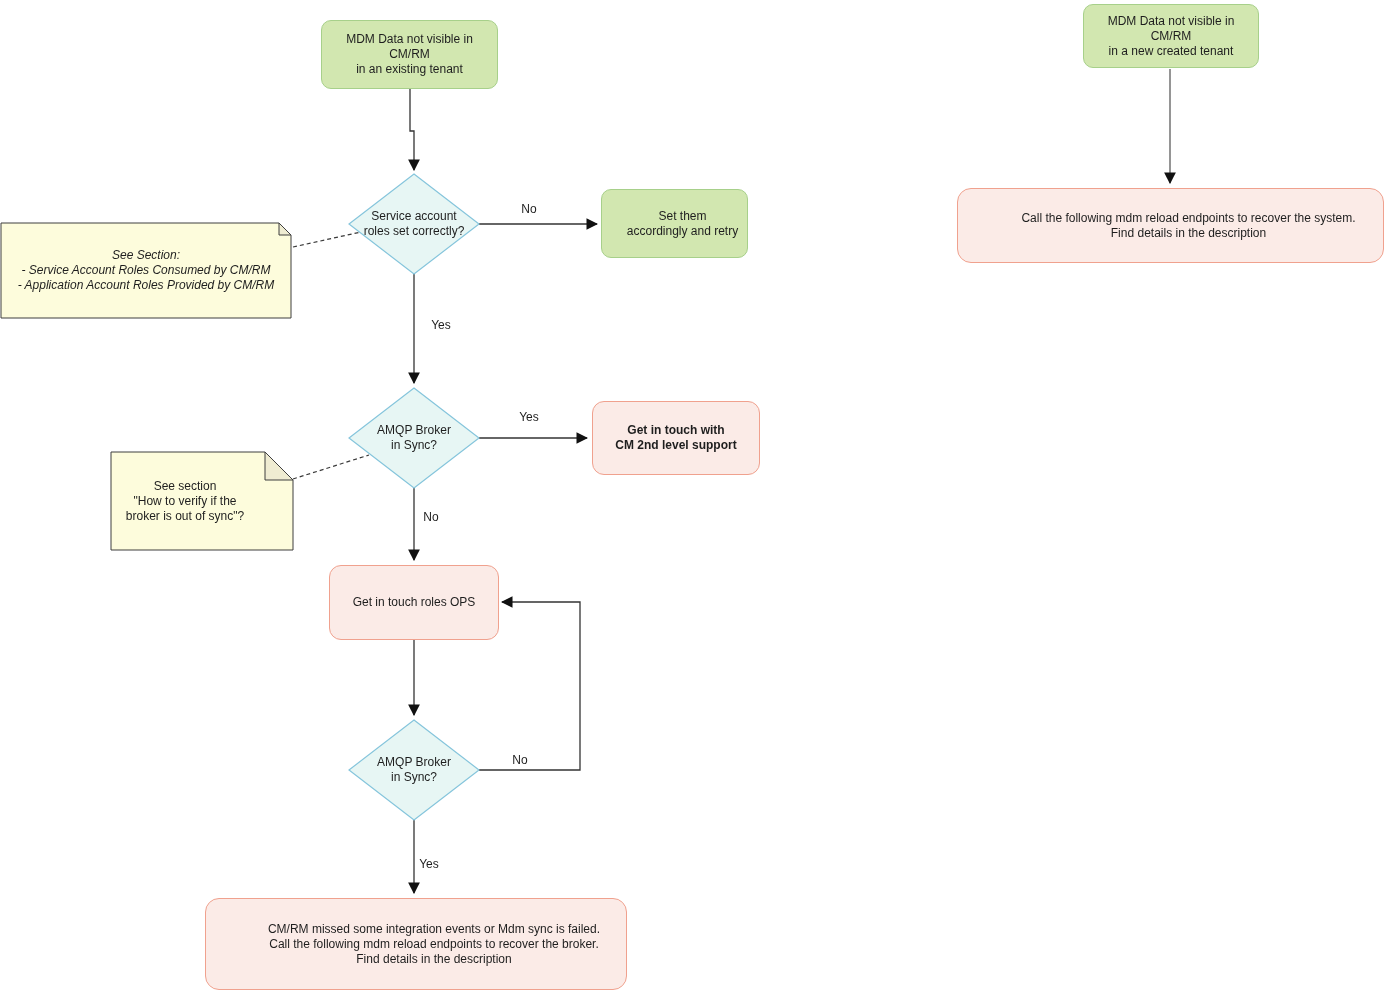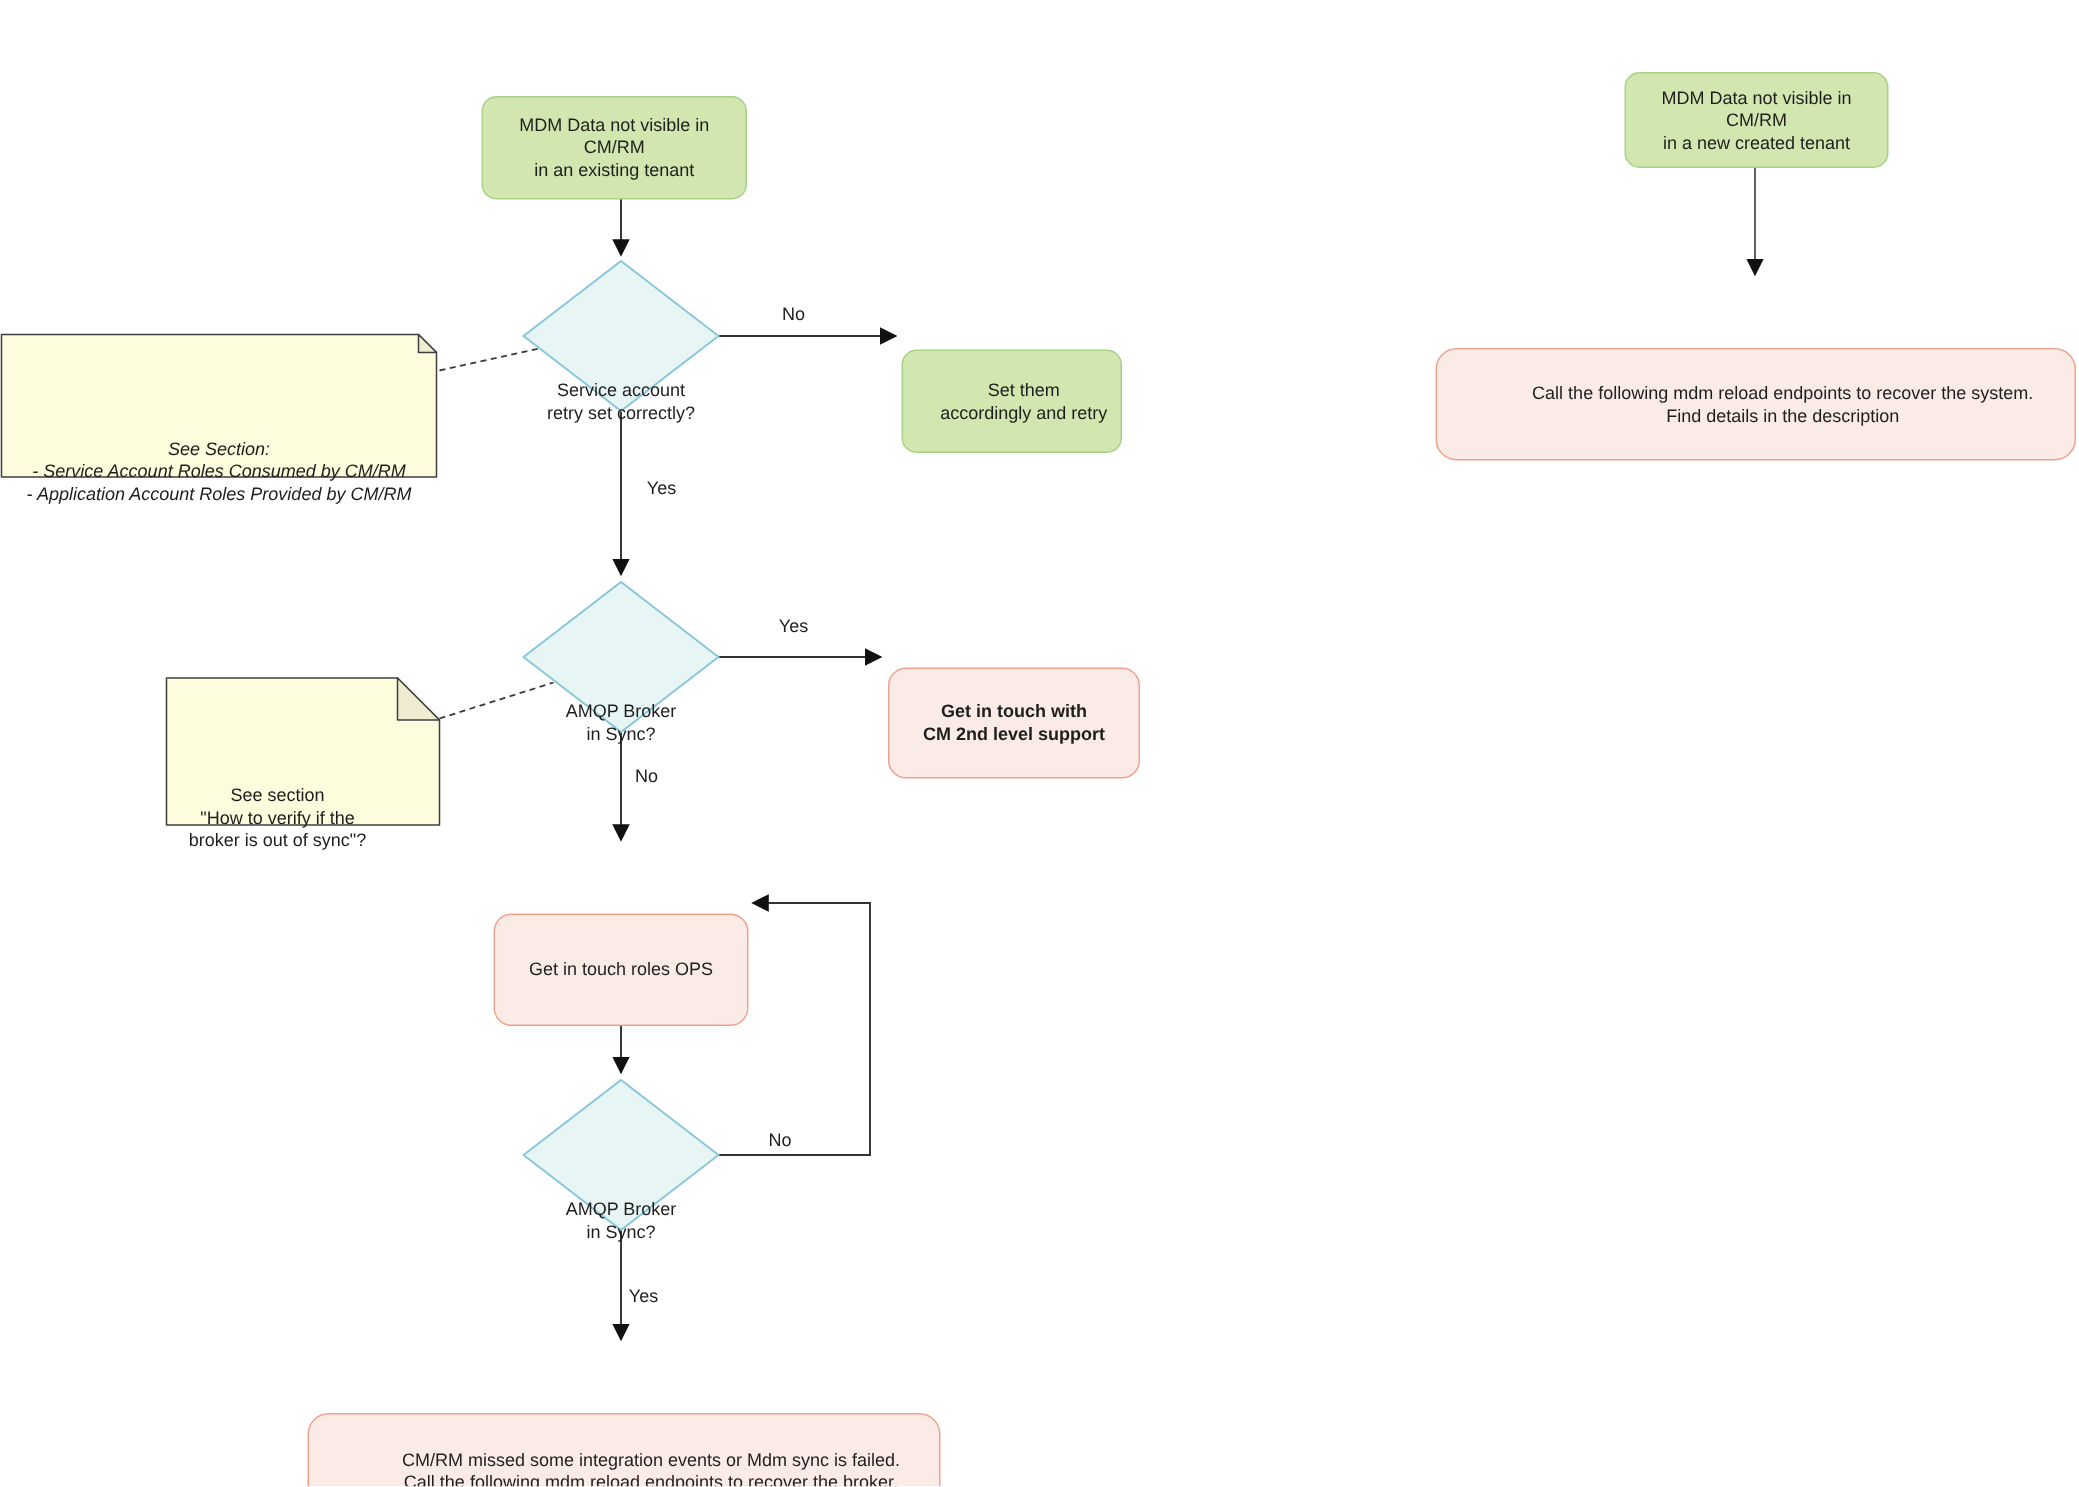--- a/index.html
+++ b/index.html
@@ -51,21 +51,20 @@
   .node {
     position: absolute;
     display: flex;
     align-items: center;
     justify-content: center;
     text-align: center;
     white-space: pre-line;
     line-height: 1.25;
     box-sizing: border-box;
     padding: 2px 6px;
-    margin-top: 44px;
   }
   .box { border: 1px solid transparent; }
   .green {
     background: var(--green-fill, #d2e7b0);
     border-color: var(--green-border, #a7d08a);
     border-radius: 10px;
   }
   .pink {
     background: var(--pink-fill, #fbebe7);
     border-color: var(--pink-border, #f0a18e);
@@ -114,21 +113,21 @@
     <polygon class="note-fold" points="265,452 265,480 293,480"></polygon>
   </svg>
 
   <div class="node box green" style="left:321px; top:20px; width:177px; height:69px;">
     <span>MDM Data not visible in CM/RM
 in an existing tenant</span>
   </div>
 
   <div class="node ghost" style="left:349px; top:174px; width:130px; height:100px;">
     <span>Service account
-retry set correctly?</span>
+roles set correctly?</span>
   </div>
 
   <div class="node box green" style="left:601px; top:189px; width:147px; height:69px;padding-left:22px;">
     <span>Set them
 accordingly and retry</span>
   </div>
 
   <div class="node ghost" style="left:1px; top:223px; width:290px; height:95px;font-style:italic;">
     <span>See Section:
 - Service Account Roles Consumed by CM/RM

